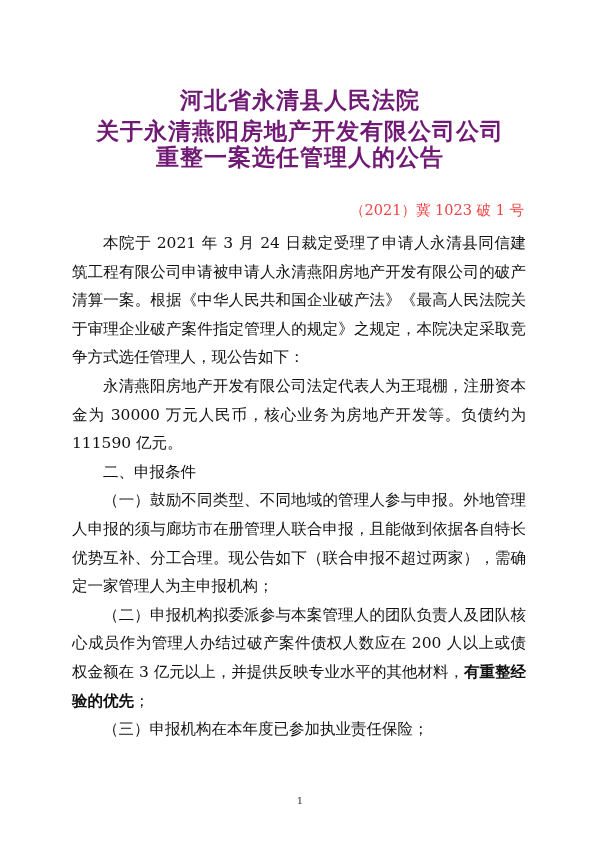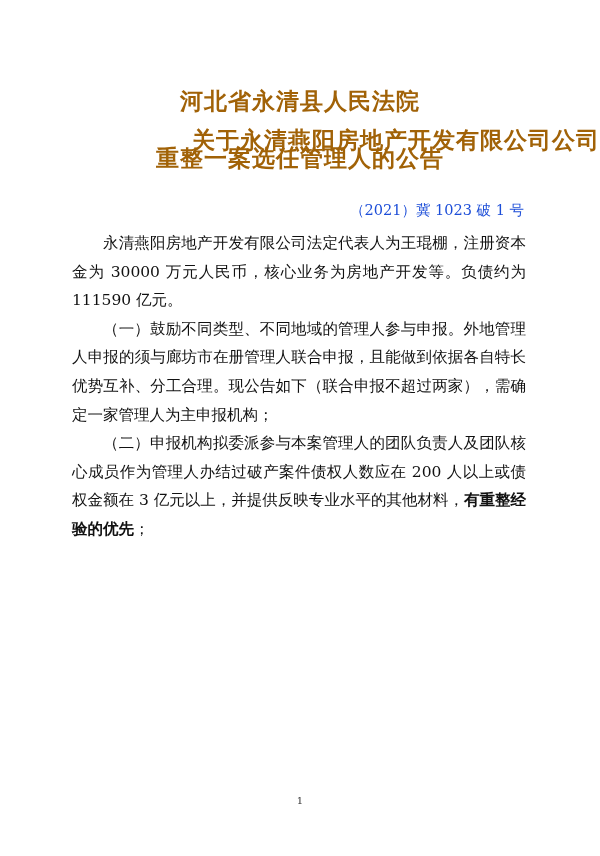--- a/index.html
+++ b/index.html
@@ -19,39 +19,39 @@
       left: 0; top: 0;
       width: 600px;
       height: 856px;
       background: #ffffff;
     }
     .title {
       position: absolute;
       left: 0;
       width: 600px;
       text-align: center;
-      font-family: Liberation Sans, sans-serif;
+      font-family: Liberation Serif, serif;
       font-weight: bold;
       font-size: 23px;
       line-height: 30px;
-      color: #a16207;
+      color: #701a75;
       letter-spacing: 1px;
     }
     .title.l1 { top: 86px; }
-    .title.l2 { top: 125px; text-align: right; }
+    .title.l2 { top: 117px; }
     .title.l3 { top: 143px; }
 
     .docno {
       position: absolute;
       top: 200px;
       right: 76px;
       font-family: "DejaVu Serif", "Liberation Serif", serif;
       font-size: 14.5px;
       line-height: 20px;
-      color: #1d4ed8;
+      color: #ef4444;
     }
 
     .body {
       position: absolute;
       left: 72px;
       top: 229px;
       width: 454px;
       font-family: "DejaVu Serif", "Liberation Serif", serif;
       font-size: 15.5px;
       line-height: 28.6px;
@@ -84,20 +84,23 @@
 
 <div class="page">
 
   <div class="title l1">河北省永清县人民法院</div>
   <div class="title l2">关于永清燕阳房地产开发有限公司公司</div>
   <div class="title l3">重整一案选任管理人的公告</div>
 
   <div class="docno">（2021）冀 1023 破 1 号</div>
 
   <div class="body">
+    <p class="para">本院于 2021 年 3 月 24 日裁定受理了申请人永清县同信建筑工程有限公司申请被申请人永清燕阳房地产开发有限公司的破产清算一案。根据《中华人民共和国企业破产法》《最高人民法院关于审理企业破产案件指定管理人的规定》之规定，本院决定采取竞争方式选任管理人，现公告如下：</p>
     <p class="para">永清燕阳房地产开发有限公司法定代表人为王琨棚，注册资本金为 30000 万元人民币，核心业务为房地产开发等。负债约为 111590 亿元。</p>
+    <p class="para">二、申报条件</p>
     <p class="para">（一）鼓励不同类型、不同地域的管理人参与申报。外地管理人申报的须与廊坊市在册管理人联合申报，且能做到依据各自特长优势互补、分工合理。现公告如下（联合申报不超过两家），需确定一家管理人为主申报机构；</p>
     <p class="para"><span>（二）申报机构拟委派参与本案管理人的团队负责人及团队核心成员作为管理人办结过破产案件债权人数应在 200 人以上或债权金额在 3 亿元以上，并提供反映专业水平的其他材料，</span><span class="bold">有重整经验的优先</span><span>；</span></p>
+    <p class="para">（三）申报机构在本年度已参加执业责任保险；</p>
   </div>
 
   <div class="pagenum">1</div>
 
 </div>
 
 </body></html>

